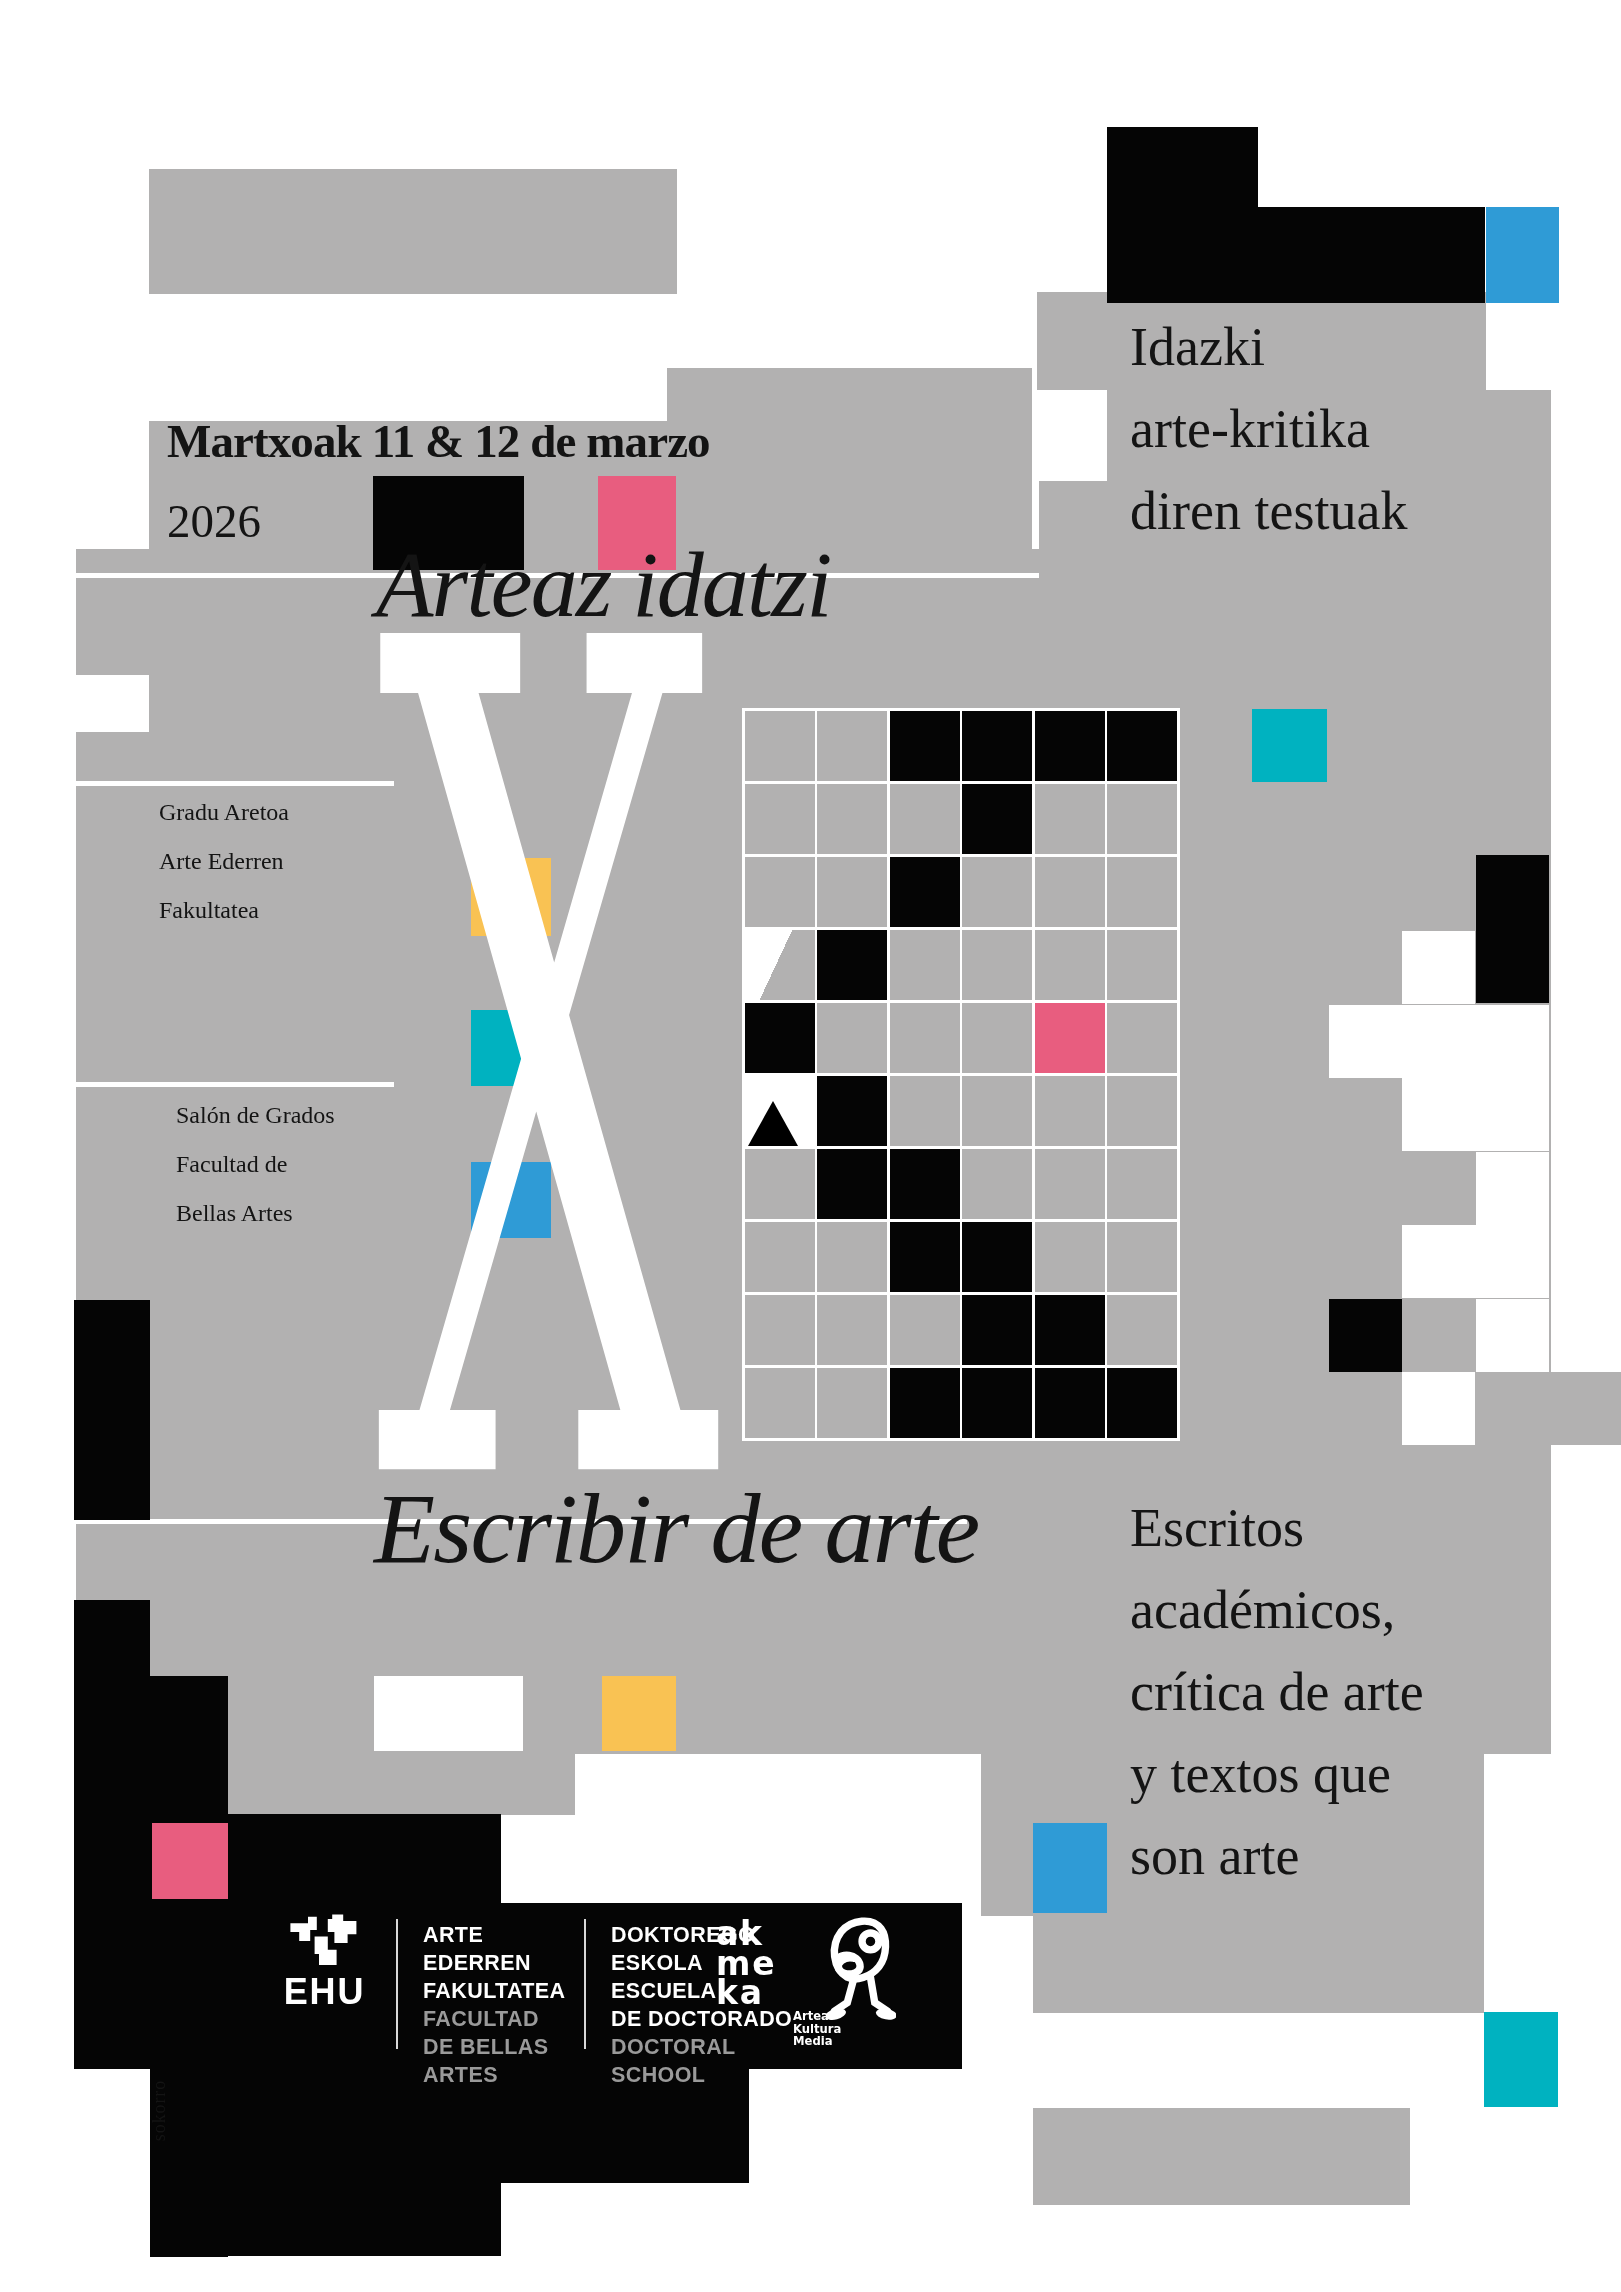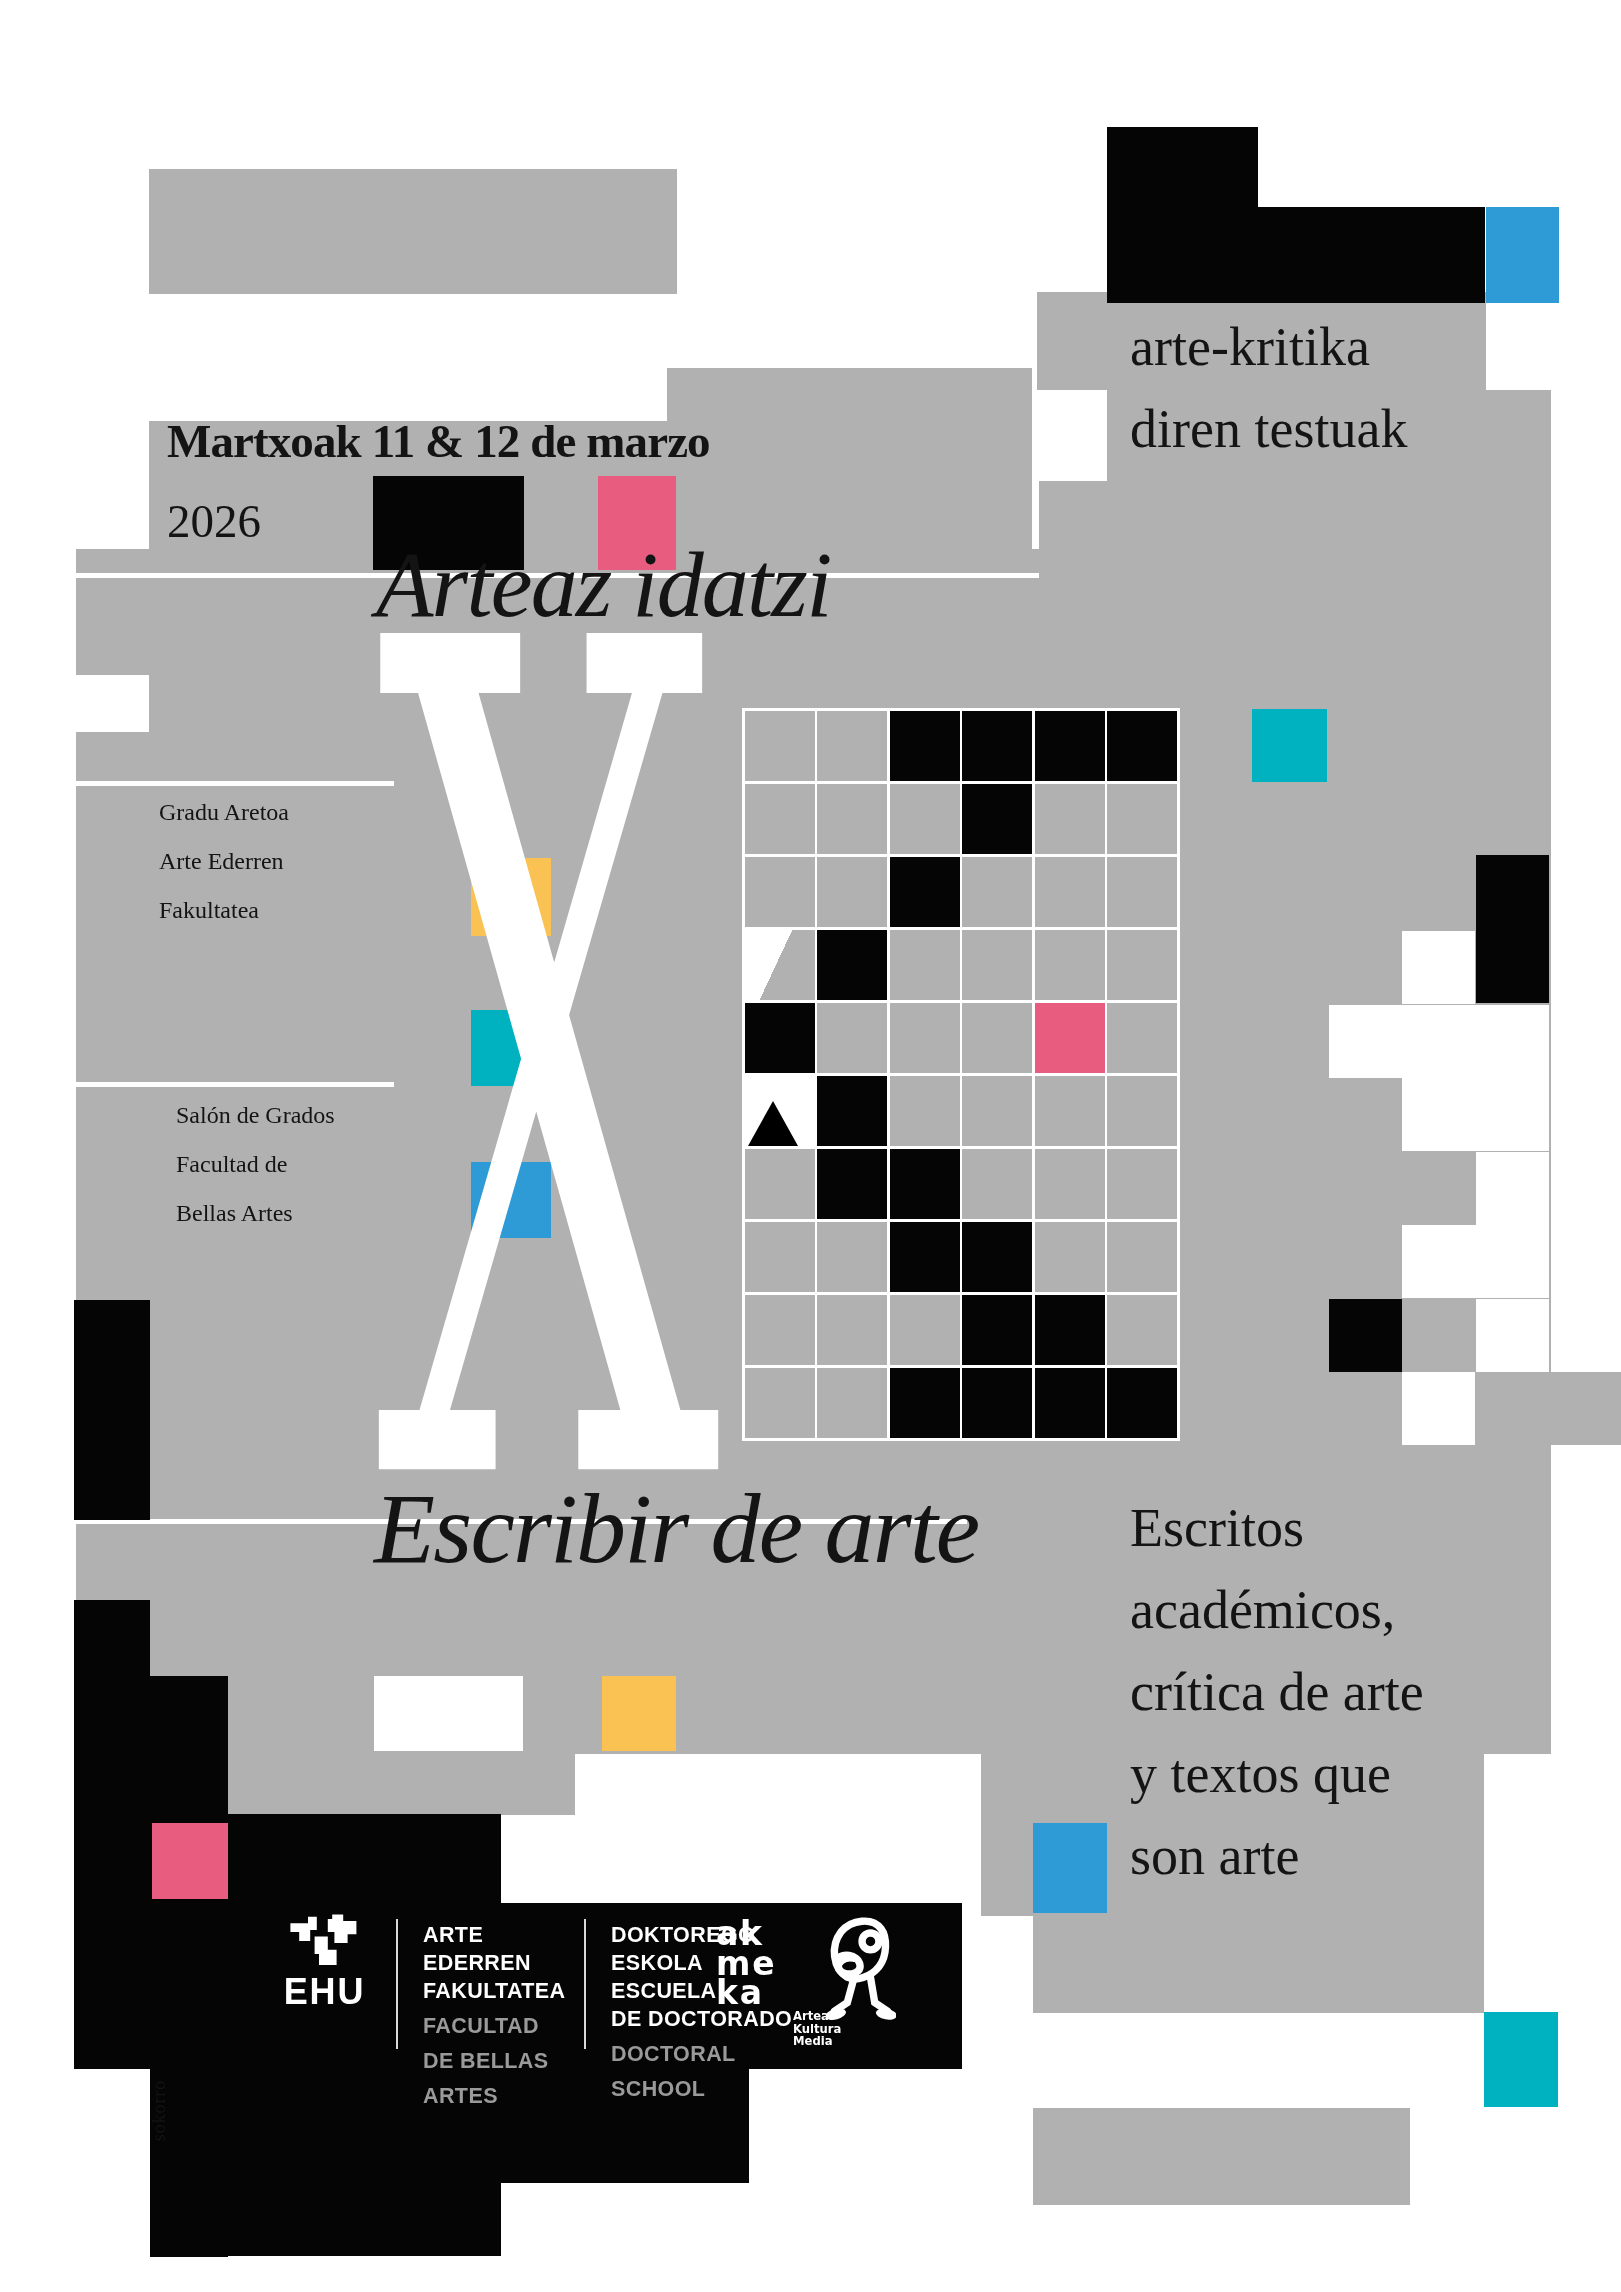--- a/index.html
+++ b/index.html
@@ -47,21 +47,21 @@
     font-family:"Liberation Sans","DejaVu Sans",sans-serif;color:#fff;}
   .ehu{position:absolute;left:43px;top:10.7px;width:107px;text-align:center;}
   .ehu svg{display:block;margin:0 auto;}
   .ehu-word{font-size:36px;font-weight:bold;letter-spacing:1.8px;margin-top:1.8px;
     font-family:"Liberation Sans",sans-serif;}
   .lb-div{position:absolute;top:16px;width:1.8px;height:130px;background:rgba(255,255,255,.85);}
   .div1{left:168px;} .div2{left:356px;}
   .lb-block{position:absolute;top:18px;font-size:21.5px;line-height:28px;font-weight:bold;
     letter-spacing:0.4px;}
   .fac{left:195px;} .dok{left:383px;}
-  .lb-gray{color:#9a9a9a;margin-top:7px;}
+  .lb-gray{color:#9a9a9a;}
   .akmeka{position:absolute;left:488px;top:16px;width:116px;
     font-size:33px;line-height:29.6px;font-weight:bold;letter-spacing:1.8px;
     font-family:"DejaVu Sans","Liberation Sans",sans-serif;}
   .akmeka .sub{position:absolute;left:77px;top:91px;font-size:11.6px;line-height:12.5px;
     font-weight:bold;letter-spacing:0;}
   .figure{position:absolute;left:598px;top:10.7px;}
 </style>
 </head>
 <body>
 
@@ -183,20 +183,21 @@
       <div class="cell" style="background: rgb(5, 5, 5);"></div>
     </div>
 
   <div class="txt date1">Martxoak 11 &amp; 12 de marzo</div>
   <div class="txt date2">2026</div>
 
   <div class="txt title-eu">Arteaz idatzi</div>
   <div class="txt title-es">Escribir de arte</div>
 
   <div class="txt blurb blurb-eu">
+    <div>Idazki</div>
     <div>arte-kritika</div>
     <div>diren testuak</div>
   </div>
 
   <div class="txt blurb blurb-es">
     <div>Escritos</div>
     <div>académicos,</div>
     <div>crítica de arte</div>
     <div>y textos que</div>
     <div>son arte</div>

